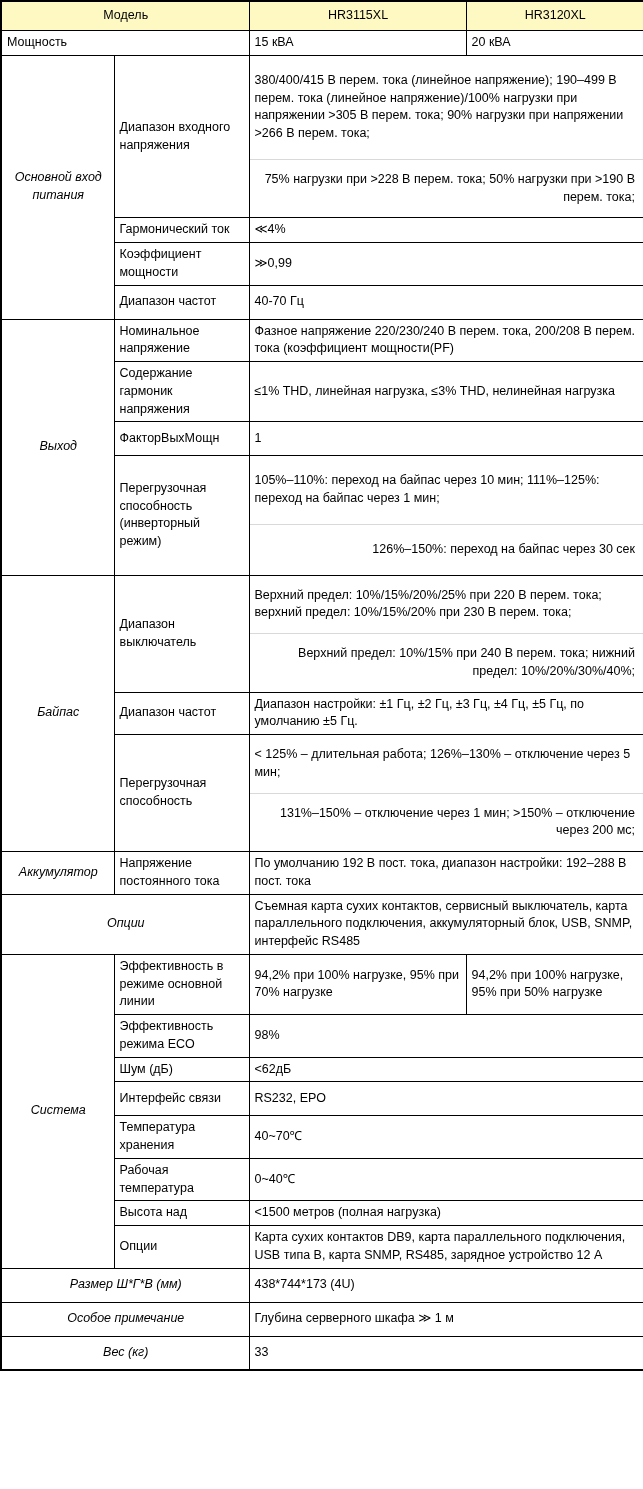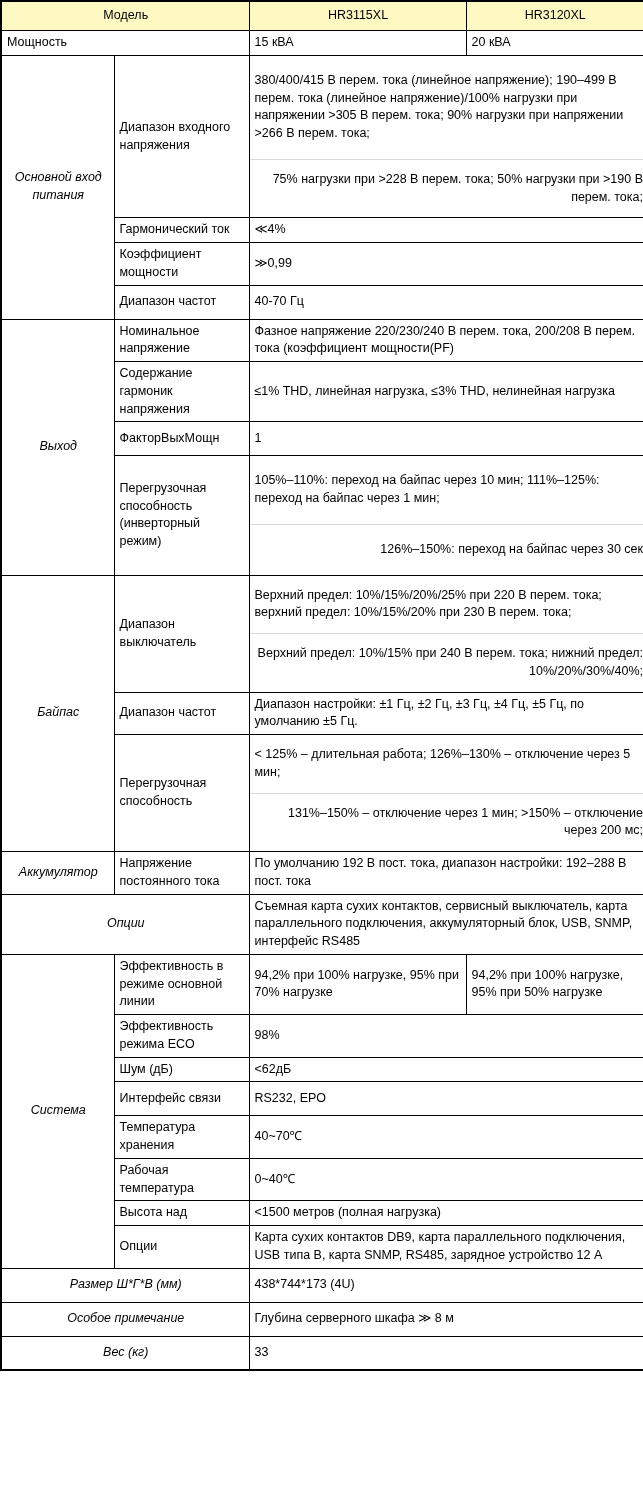--- a/index.html
+++ b/index.html
@@ -42,21 +42,21 @@
     vertical-align: middle;
     text-align: center;
     padding-left: 5px;
     font-style: italic;
   }
   .sub { vertical-align: middle; }
   .val { vertical-align: middle; }
   .val-top { vertical-align: top; padding-top: 5px; }
   .splitcell { padding: 0 !important; vertical-align: top; }
   .part {
-    padding: 6px 0 6px 5px;
+    padding: 6px 8px 6px 5px;
     border-bottom: 1px solid #d9d9d9;
   }
   .part:last-child { border-bottom: none; text-align: right; }
   .pad-lg { padding-top: 16px; padding-bottom: 16px; }
   .pad-md { padding-top: 11px; padding-bottom: 11px; }
   .tall { height: 34px; }
 </style>
 </head>
 <body>
 
@@ -204,21 +204,21 @@
       <td class="val" colspan="2">Карта сухих контактов DB9, карта параллельного подключения, USB типа B, карта SNMP, RS485, зарядное устройство 12 А</td>
     </tr>
 
     <tr class="tall">
       <td class="grp" colspan="2">Размер Ш*Г*В (мм)</td>
       <td class="val" colspan="2">438*744*173 (4U)</td>
     </tr>
 
     <tr class="tall">
       <td class="grp" colspan="2">Особое примечание</td>
-      <td class="val" colspan="2">Глубина серверного шкафа ≫ 8 м</td>
+      <td class="val" colspan="2">Глубина серверного шкафа ≫ 1 м</td>
     </tr>
 
     <tr class="tall">
       <td class="grp" colspan="2">Вес (кг)</td>
       <td class="val" colspan="2">33</td>
     </tr>
 
   </tbody>
 </table>
 

